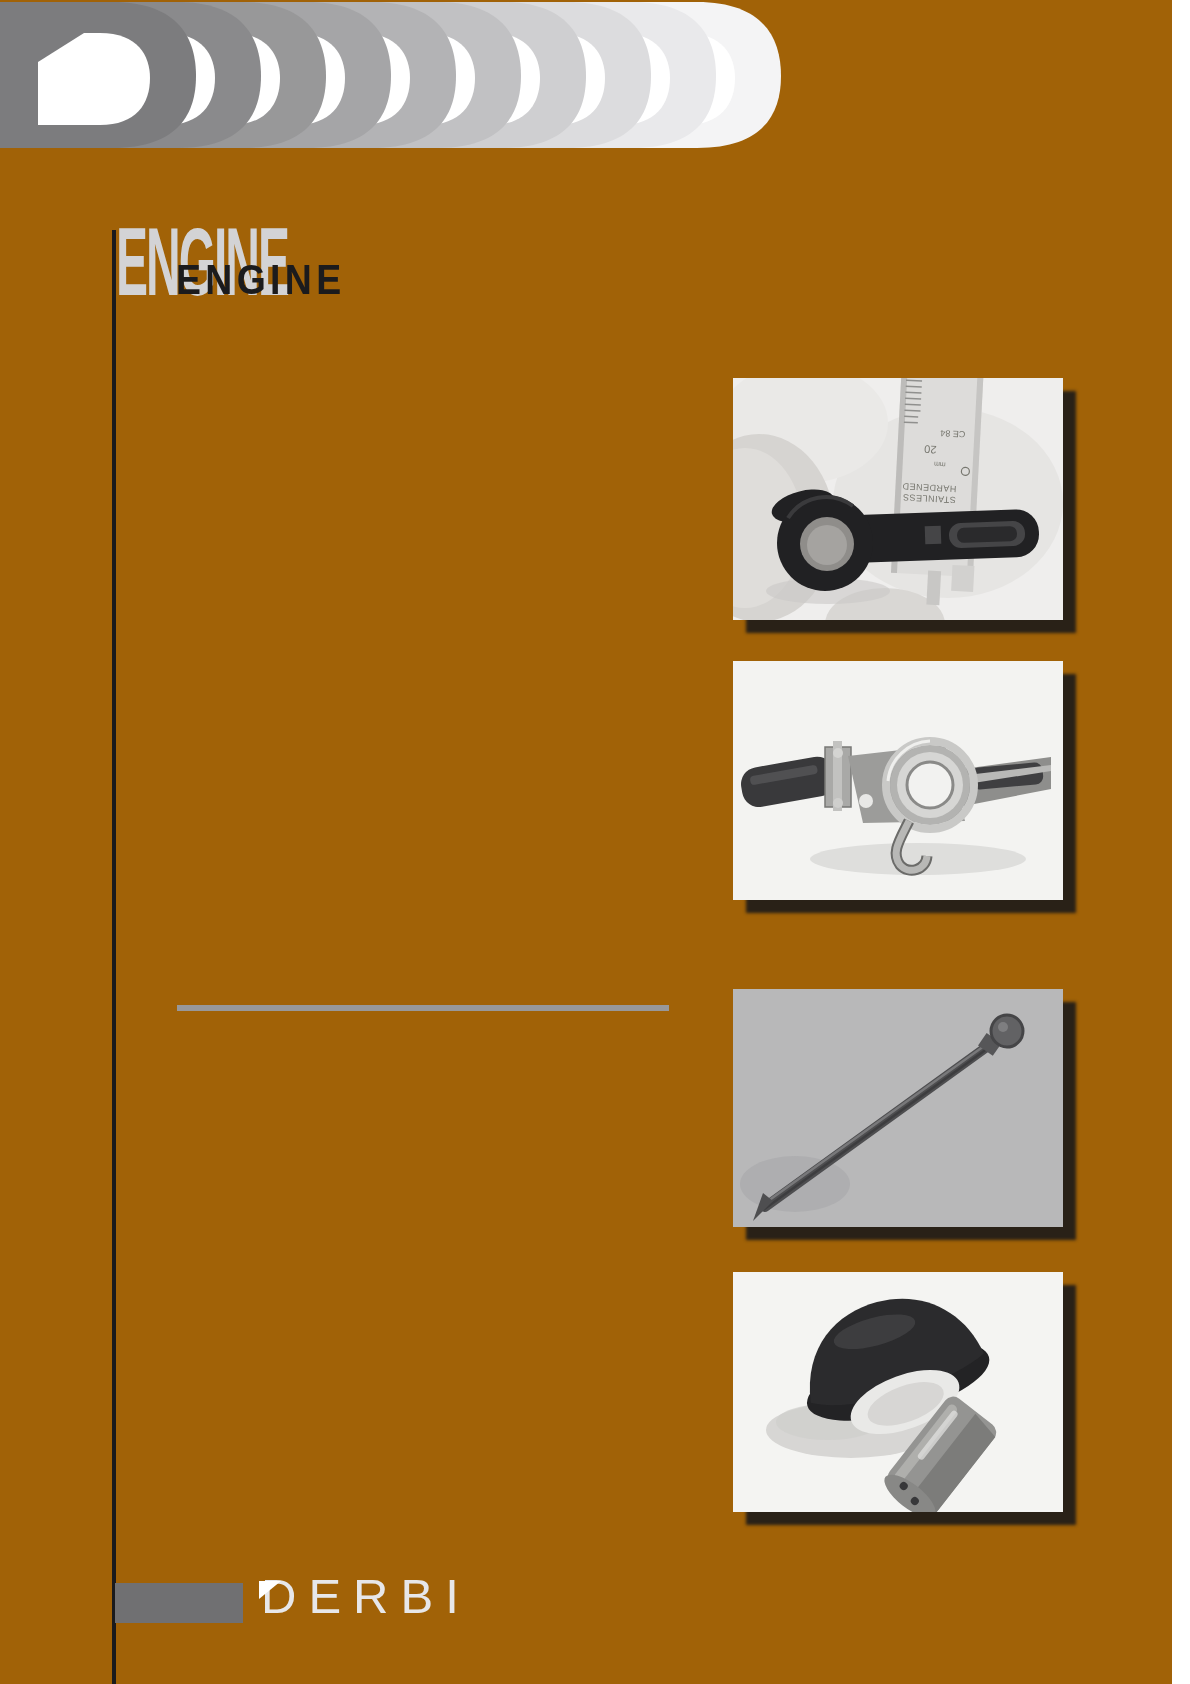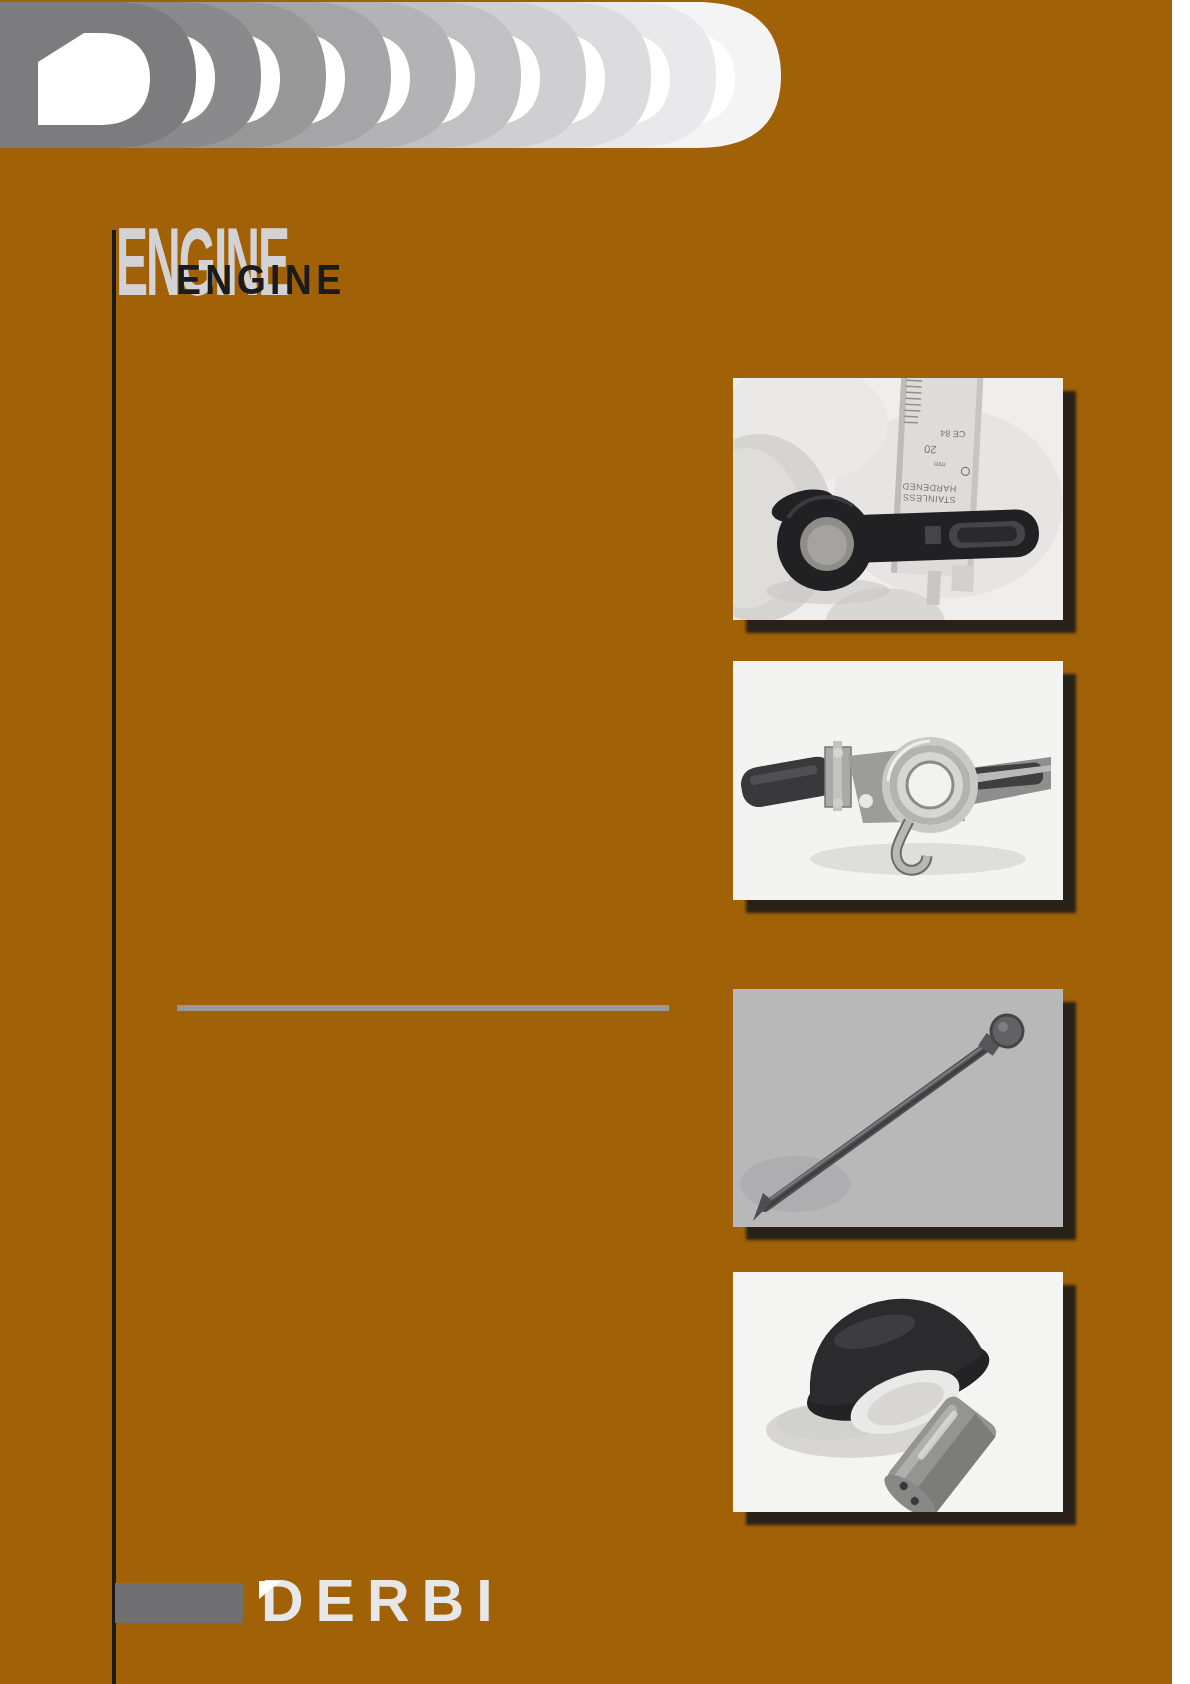--- a/index.html
+++ b/index.html
@@ -31,21 +31,21 @@
     box-shadow:13px 13px 3px rgba(24,24,26,0.88);
   }
   .photo svg{display:block;width:100%;height:100%;}
   .photo1{top:378px;height:242px;}
   .photo2{top:661px;height:239px;}
   .photo3{top:989px;height:238px;}
   .photo4{top:1272px;height:240px;}
   
   .footer-bar{left:115px;top:1583px;width:128px;height:40px;background:#707072;}
   .brand{
-    left:261px;top:1572px;font-size:59px;font-weight:bold;line-height:1;
+    left:261px;top:1572px;font-size:49px;font-weight:normal;line-height:1;
     color:#e7e7e9;letter-spacing:12px;white-space:nowrap;
   }
   .d-notch{
     left:259px;top:1581px;width:22px;height:18px;background:#ffffff;
     clip-path:polygon(0 0,100% 0,0 100%);z-index:3;
   }
   svg text{font-family:"Liberation Sans",sans-serif;}
 </style>
 </head>
 <body>

